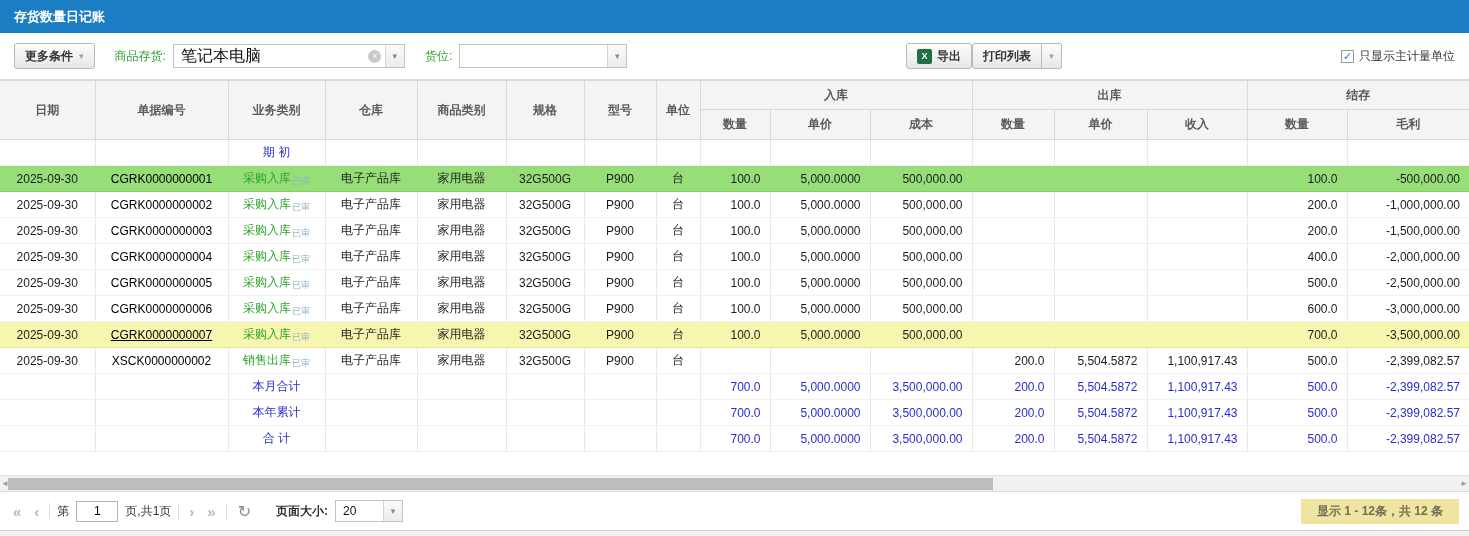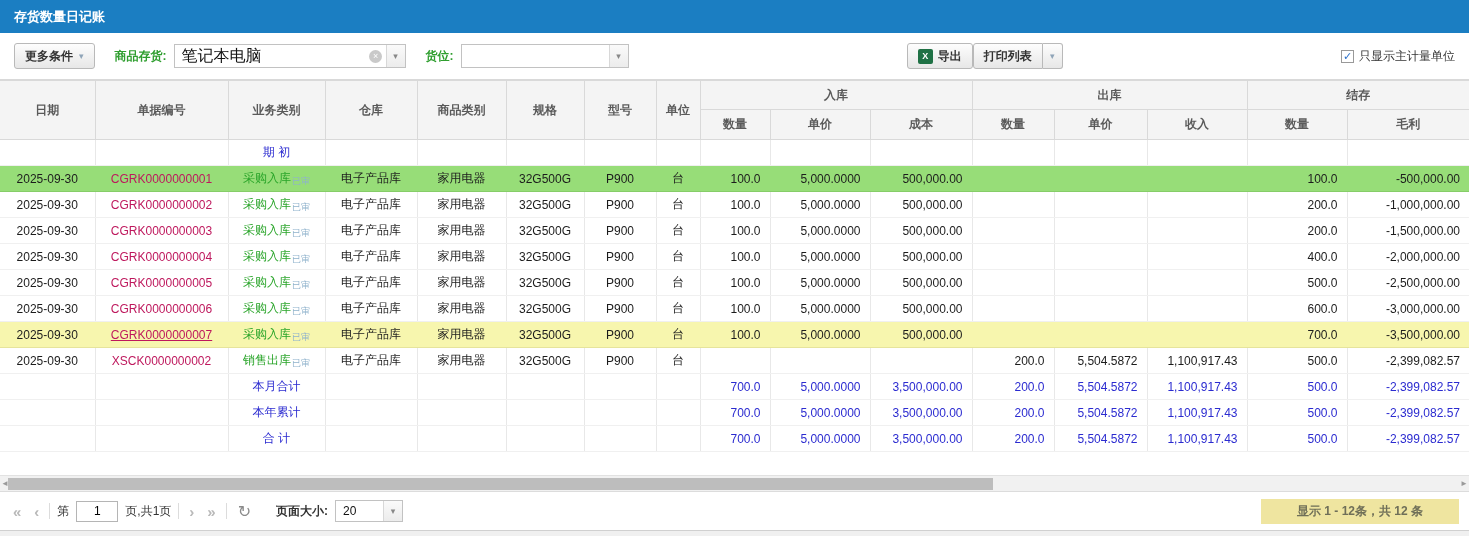--- a/index.html
+++ b/index.html
@@ -10,21 +10,21 @@
   .titlebar{height:33px;background:#1b7ec2;color:#fff;font-size:13px;font-weight:bold;
     line-height:33px;padding-left:14px;}
 
   
   .toolbar{height:47px;display:flex;align-items:center;padding:16px 14px;background:#fff;
     border-bottom:1px solid #d9d9d9;}
   .btn{display:inline-flex;align-items:center;height:26px;padding:0 10px;
     background:linear-gradient(#fdfdfd,#e7e7e7);border:1px solid #b9b9b9;border-radius:3px;
     color:#333;font-weight:bold;font-size:12px;cursor:pointer;white-space:nowrap;}
   .caret{color:#8fa4b8;font-size:9px;margin-left:6px;}
-  .green-label{color:#2f9e2f;font-weight:bold;margin:0 7px 0 20px;white-space:nowrap;}
+  .green-label{color:#2f9e2f;font-weight:normal;margin:0 7px 0 20px;white-space:nowrap;}
   .combo{display:inline-flex;align-items:stretch;height:24px;border:1px solid #c2c2c2;background:#fff;}
   .combo input{border:none;outline:none;padding:0 7px;font-size:16px;flex:1;min-width:0;font-family:inherit;color:#111;}
   .combo .clear{width:20px;display:flex;align-items:center;justify-content:center;cursor:pointer;}
   .clear-dot{width:13px;height:13px;border-radius:50%;background:#c9c9c9;color:#fff;font-size:9px;
     line-height:13px;text-align:center;}
   .combo .arrow,.pg-combo .arrow{width:19px;border-left:1px solid #d8d8d8;
     background:linear-gradient(#fafafa,#ececec);display:flex;align-items:center;justify-content:center;
     color:#888;font-size:9px;cursor:pointer;}
   .combo.product{width:232px;}
   .combo.location{width:168px;}
@@ -47,21 +47,21 @@
   thead th{background:#f4f4f4;border:1px solid #d9d9d9;color:#5a5a5a;font-weight:bold;
     font-size:12px;text-align:center;padding:0 4px;overflow:hidden;white-space:nowrap;}
   thead tr.grp th{height:29px;}
   thead tr.sub th{height:30px;}
   thead th.first{border-left:none;}
   thead th.last{border-right:none;}
   tbody td{height:26px;padding:0 9px;border-right:1px solid #e8e8e8;border-bottom:1px solid #f0f0f0;
     font-size:12px;color:#1c1c1c;overflow:hidden;white-space:nowrap;text-align:center;}
   tbody td:last-child{border-right:none;}
   tbody td.num{text-align:right;}
-  .doc-link{color:#be185d;cursor:pointer;}
+  .doc-link{color:#000000;cursor:pointer;}
   .state-hover .doc-link{text-decoration:underline;}
   .biz-text{color:#28a428;}
   .biz-badge{color:#8fb2cc;font-size:9px;margin-left:1px;position:relative;top:2px;text-align:right;}
   .kind-initial .sum-label,.kind-summary .sum-label{color:#2b2bd0;}
   .kind-summary td.num{color:#2b2bd0;}
   .state-selected td{background:#97dd78;border-right-color:#97dd78;border-bottom-color:#86cd68;}
   .state-hover td{background:#f7f6ae;border-right-color:#f7f6ae;border-bottom-color:#e6e49c;}
 
   
   .hscroll{height:16px;background:#f1f1f1;position:relative;border-top:1px solid #e2e2e2;}
@@ -74,21 +74,21 @@
   .pager{height:39px;display:flex;align-items:center;padding:0 10px;background:#fff;
     border-top:1px solid #dcdcdc;gap:7px;}
   .pg-ico{color:#b9b9b9;font-size:15px;font-weight:bold;padding:0 3px;cursor:pointer;}
   .pg-sep{width:1px;height:16px;background:#dcdcdc;}
   .pg-label{color:#333;}
   .pg-input{width:42px;height:21px;border:1px solid #b5b5b5;text-align:center;font-size:12px;font-family:inherit;}
   .refresh{color:#8a8a8a;font-size:16px;cursor:pointer;padding:0 4px;}
   .pg-size-label{font-weight:bold;color:#333;margin-left:14px;}
   .pg-combo{width:68px;height:22px;border:1px solid #c2c2c2;display:inline-flex;align-items:stretch;background:#fff;}
   .pg-combo .val{flex:1;display:flex;align-items:center;padding-left:7px;color:#111;}
-  .status-badge{margin-left:auto;background:#efe5a0;color:#6f6f58;font-weight:bold;padding:4px 36px;}
+  .status-badge{margin-left:auto;background:#efe5a0;color:#6f6f58;font-weight:bold;padding:4px 16px;}
 
   .bottom-strip{height:6px;background:#f0f0f0;border-top:1px solid #d0d0d0;}
 </style>
 </head>
 <body>
 
 <div class="titlebar">
   <span>存货数量日记账</span>
 </div>
 

